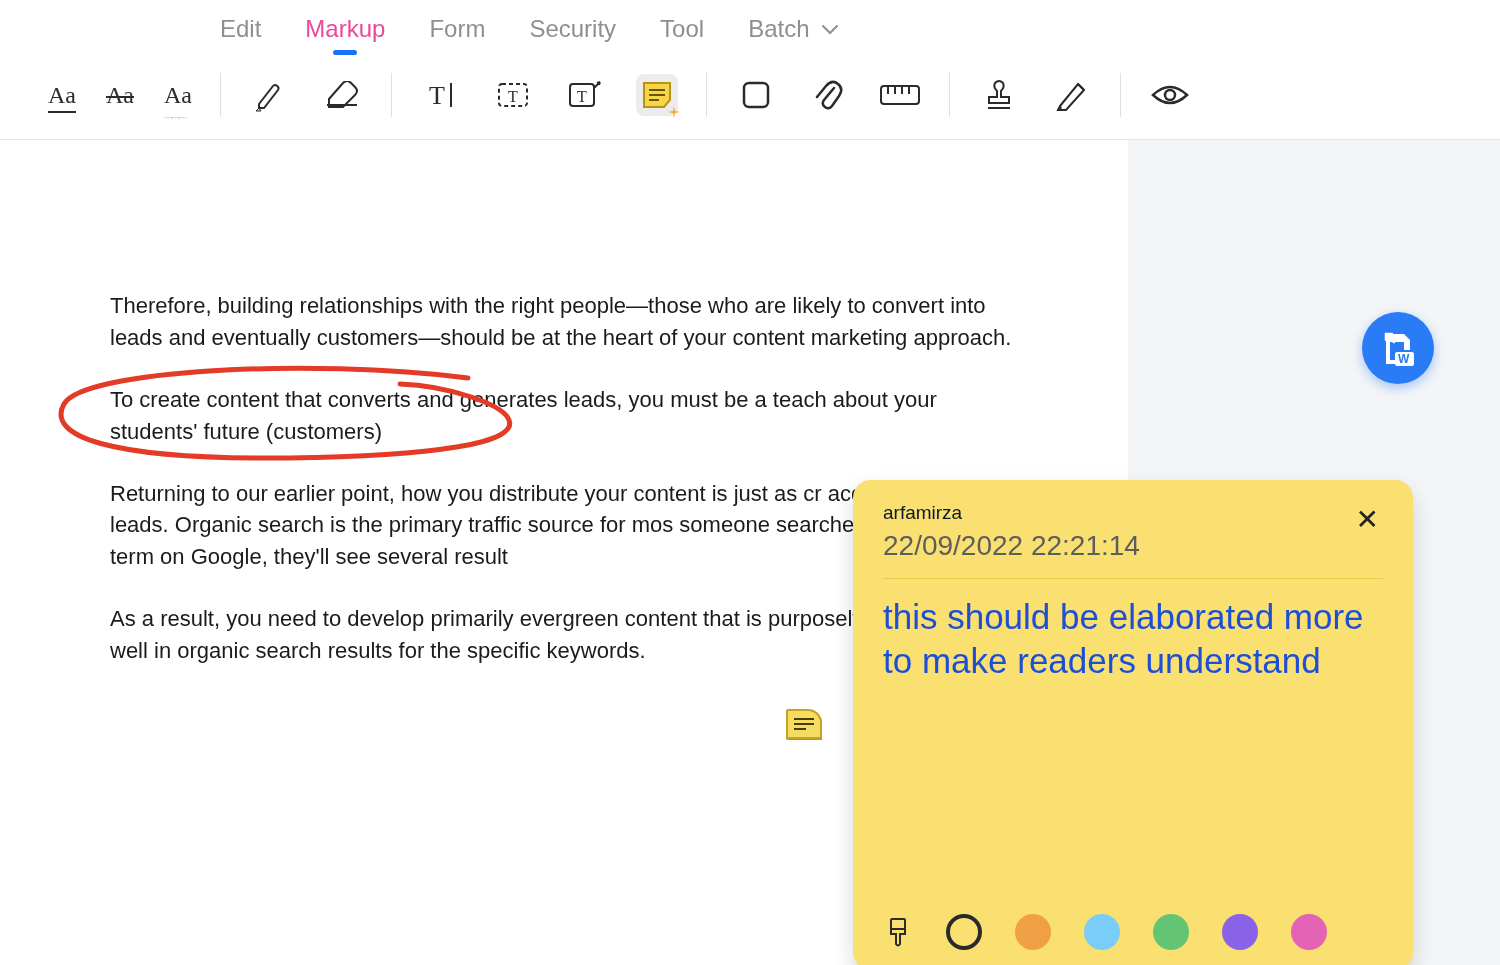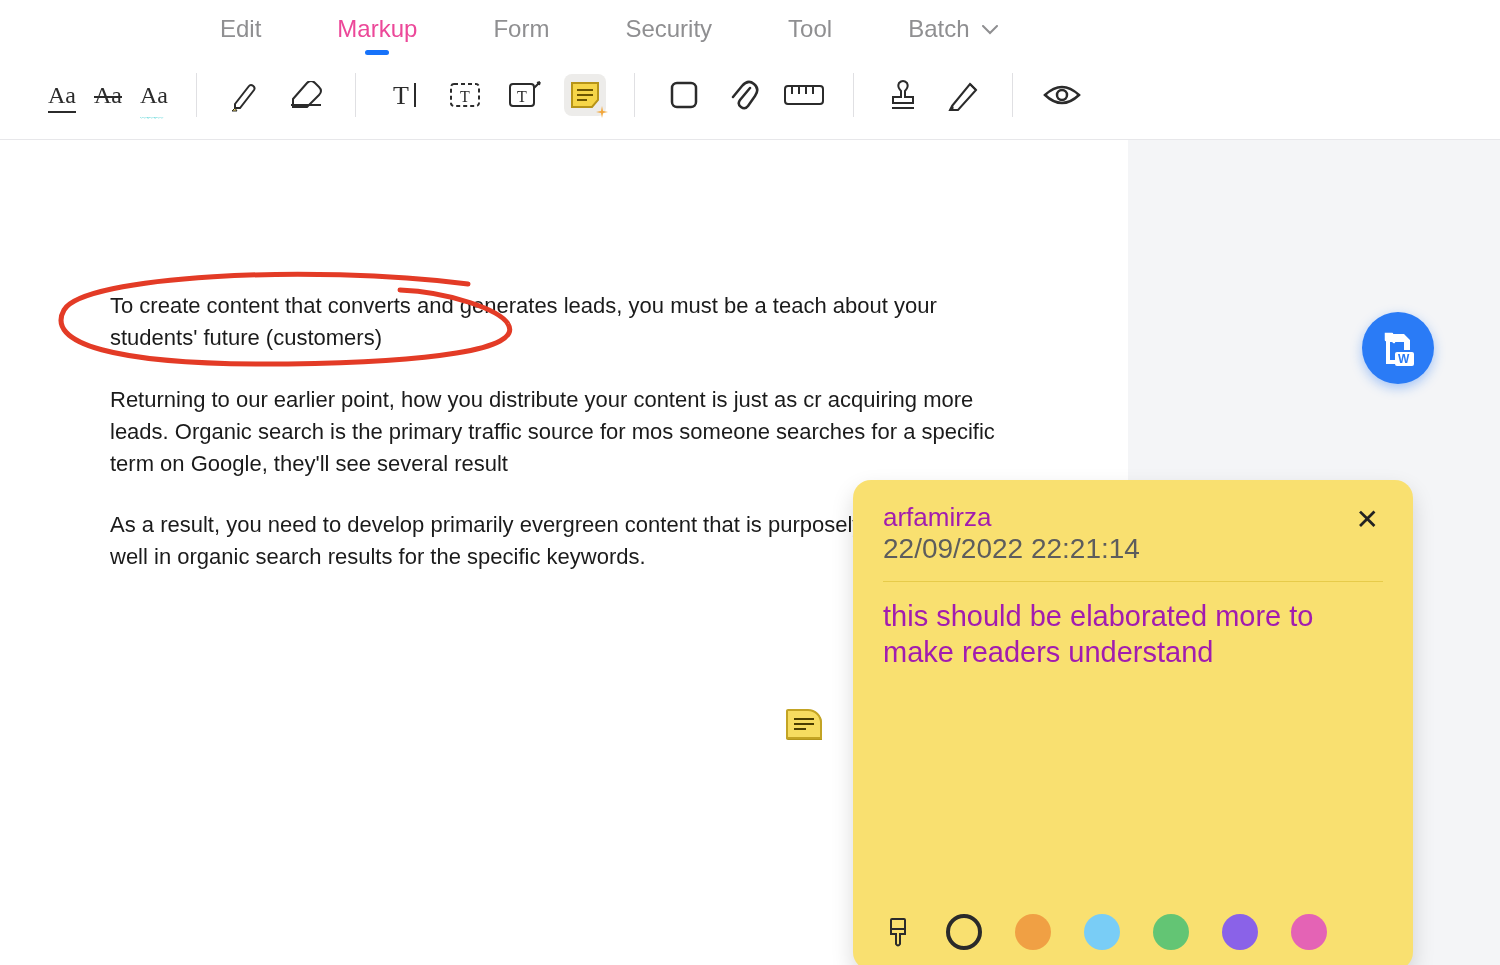--- a/index.html
+++ b/index.html
@@ -6,39 +6,39 @@
   body {
     font-family: -apple-system, BlinkMacSystemFont, "Segoe UI", Arial, sans-serif;
     background:#f4f5f7;
     width:1500px;
     height:965px;
     overflow:hidden;
   }
   .app { width:1500px; }
   .tabbar {
     display:flex;
-    gap:76px;
+    gap:44px;
     padding:15px 0 12px 220px;
     background:#ffffff;
     font-size:24px;
     color:#8f8f91;
   }
   .tab { position:relative; cursor:pointer; }
   .tab.active { color:#ec4899; font-weight:400; }
   .tab.active::after {
     content:""; position:absolute; left:35%; right:35%; bottom:-12px;
     height:5px; background:#1672fa; border-radius:3px;
   }
   .batch-caret { display:inline-block; margin-left:6px; transform:translateY(-2px); }
   .toolbar {
     display:flex; align-items:center; gap:0;
     background:#ffffff; padding:18px 20px 22px 20px;
     border-bottom:1px solid #e7e7ea;
   }
-  .tgroup { display:flex; align-items:center; gap:18px; padding:0 28px; }
+  .tgroup { display:flex; align-items:center; gap:30px; padding:0 28px; }
   .divider { width:1px; height:44px; background:#e0e0e3; }
   .tbtn {
     width:42px; height:42px; display:flex; align-items:center; justify-content:center;
     border-radius:8px; cursor:pointer;
   }
   .tbtn.selected { background:#edecea; box-shadow:0 0 0 0px #d9d9dc; }
   .aa-lbl { font-family: Georgia, "Times New Roman", serif; font-size:24px; color:#2b2b2b; position:relative; cursor:pointer; }
   .aa-under { position:absolute; left:0; right:0; bottom:-4px; height:2px; background:#2b2b2b; }
   .aa-strike::after { content:""; position:absolute; left:0; right:0; top:55%; height:2px; background:#2b2b2b; }
   .aa-wavy { position:absolute; left:0; right:0; bottom:-6px; font-size:10px; color:#20c5c8; line-height:0; letter-spacing:-3px; }
@@ -75,24 +75,24 @@
   .sticky-note {
     position:absolute; left:853px; top:340px;
     width:560px; height:490px;
     background:#f9e070;
     border-radius:18px;
     box-shadow:0 10px 22px rgba(0,0,0,0.15);
     padding:22px 30px 20px 30px;
     display:flex; flex-direction:column;
   }
   .sticky-header { display:flex; justify-content:space-between; align-items:flex-start; }
-  .sticky-author { font-size:26px; color:#a21caf; margin-bottom:0; }
+  .sticky-author { font-size:19px; color:#0f172a; margin-bottom:6px; }
   .sticky-time { font-size:28px; color:#5d5d5d; margin-bottom:16px; }
   .sticky-divider { height:1px; background:#e7cb4a; margin-bottom:16px; }
-  .sticky-body { font-size:29px; color:#a21caf; line-height:1.25; flex:1; }
+  .sticky-body { font-size:35px; color:#1d4ed8; line-height:1.25; flex:1; }
   .sticky-close { font-size:28px; color:#222; cursor:pointer; line-height:1; padding:4px; }
   .sticky-colors {
     display:flex; align-items:center; gap:33px; padding-top:16px;
   }
   .color-dot { width:36px; height:36px; border-radius:50%; cursor:pointer; }
   .color-dot.hollow { background:transparent; border:4px solid #2a2a2a; }
   .brush-icn { width:30px; height:30px; cursor:pointer; }
   .float-btn {
     position:absolute; right:66px; top:172px;
     width:72px; height:72px; border-radius:50%;
@@ -229,20 +229,21 @@
         <svg width="38" height="24" viewBox="0 0 38 24">
             <path d="M2 12 Q19 -4 36 12 Q19 28 2 12 Z" fill="none" stroke="#2b2b2b" stroke-width="2.5"></path>
             <circle cx="19" cy="12" r="5" fill="none" stroke="#2b2b2b" stroke-width="2.5"></circle>
           </svg>
       </div>
     </div>
   </div>
 
   <div class="content-area">
     <div class="page">
+      <p>Therefore, building relationships with the right people—those who are likely to convert into leads and eventually customers—should be at the heart of your content marketing approach.</p>
       <p class="circled-wrap">
         <span>To create content that converts and generates leads, you must be a teach about your students' future (customers)</span>
         <svg class="circled-svg" width="560" height="105" viewBox="0 0 560 105">
           <path d="M 420 14 C 260 -6, 35 6, 16 40 C -2 72, 60 96, 240 94 C 380 92, 476 80, 460 54 C 452 40, 402 22, 352 20" fill="none" stroke="#e33b26" stroke-width="5" stroke-linecap="round"></path>
         </svg>
       </p>
       <p>Returning to our earlier point, how you distribute your content is just as cr acquiring more leads. Organic search is the primary traffic source for mos someone searches for a specific term on Google, they'll see several result</p>
       <p>As a result, you need to develop primarily evergreen content that is purposely tailored to rank well in organic search results for the specific keywords.</p>
 
       <div class="note-indicator">

